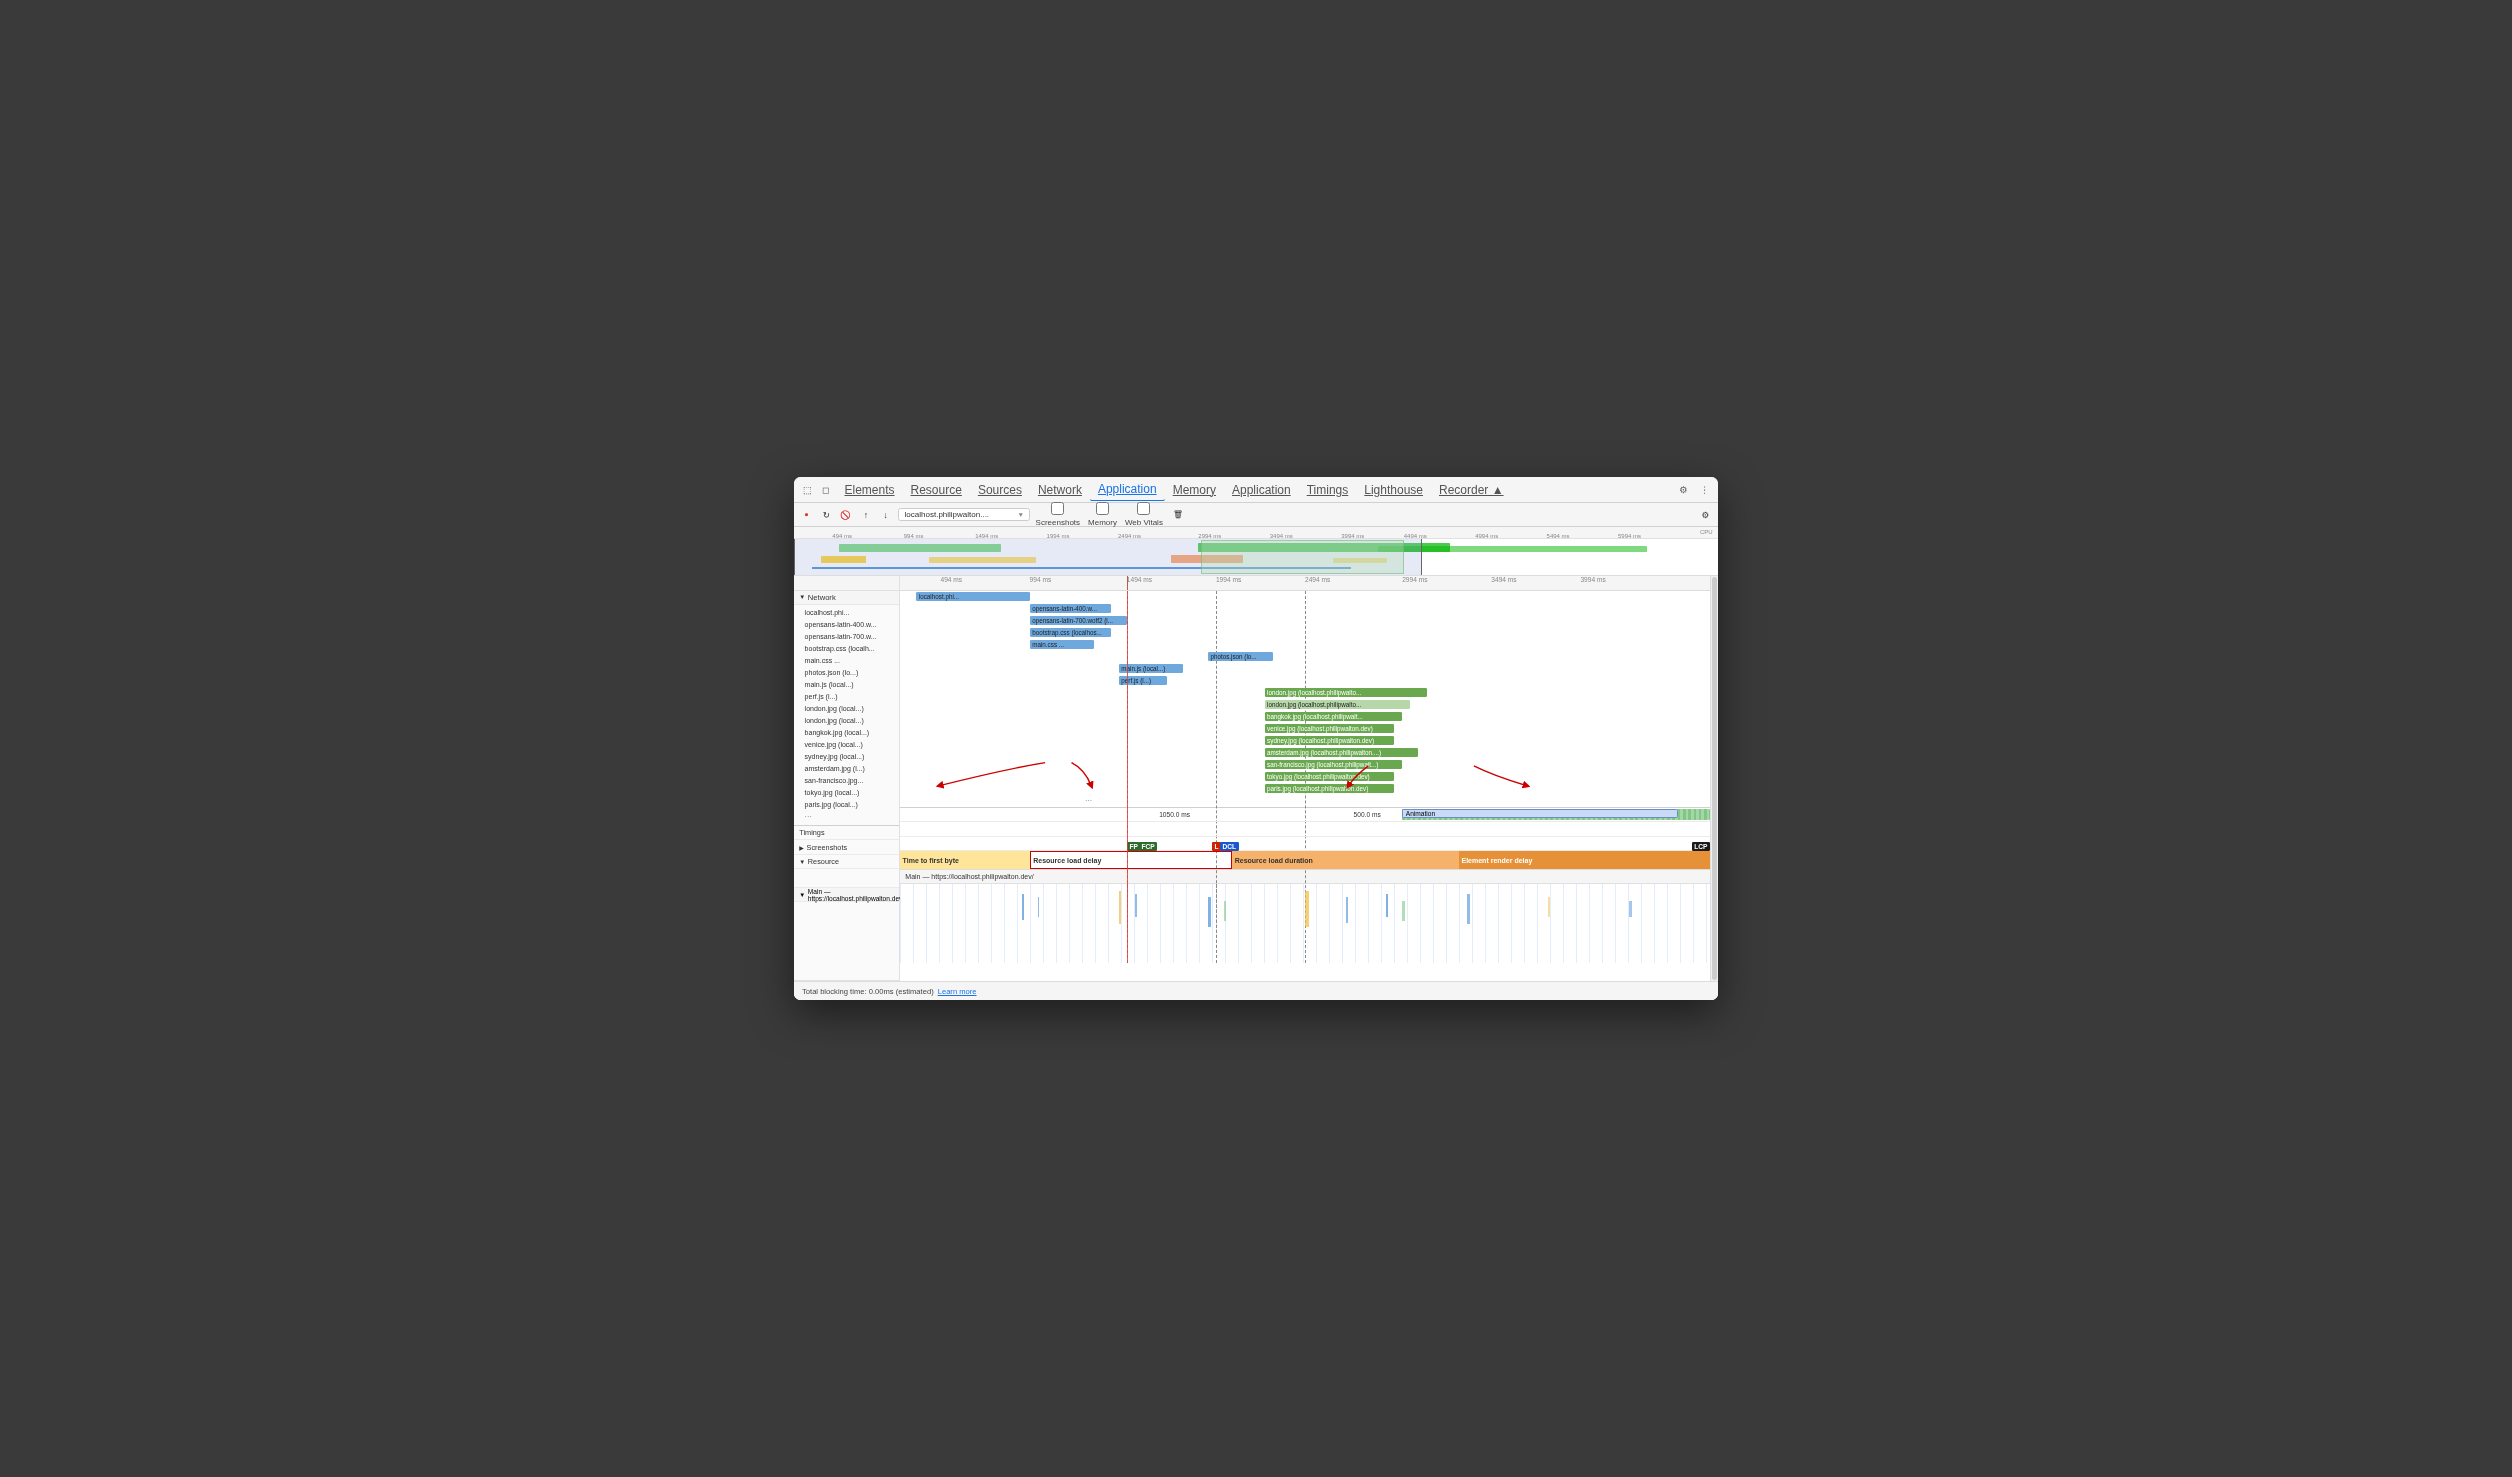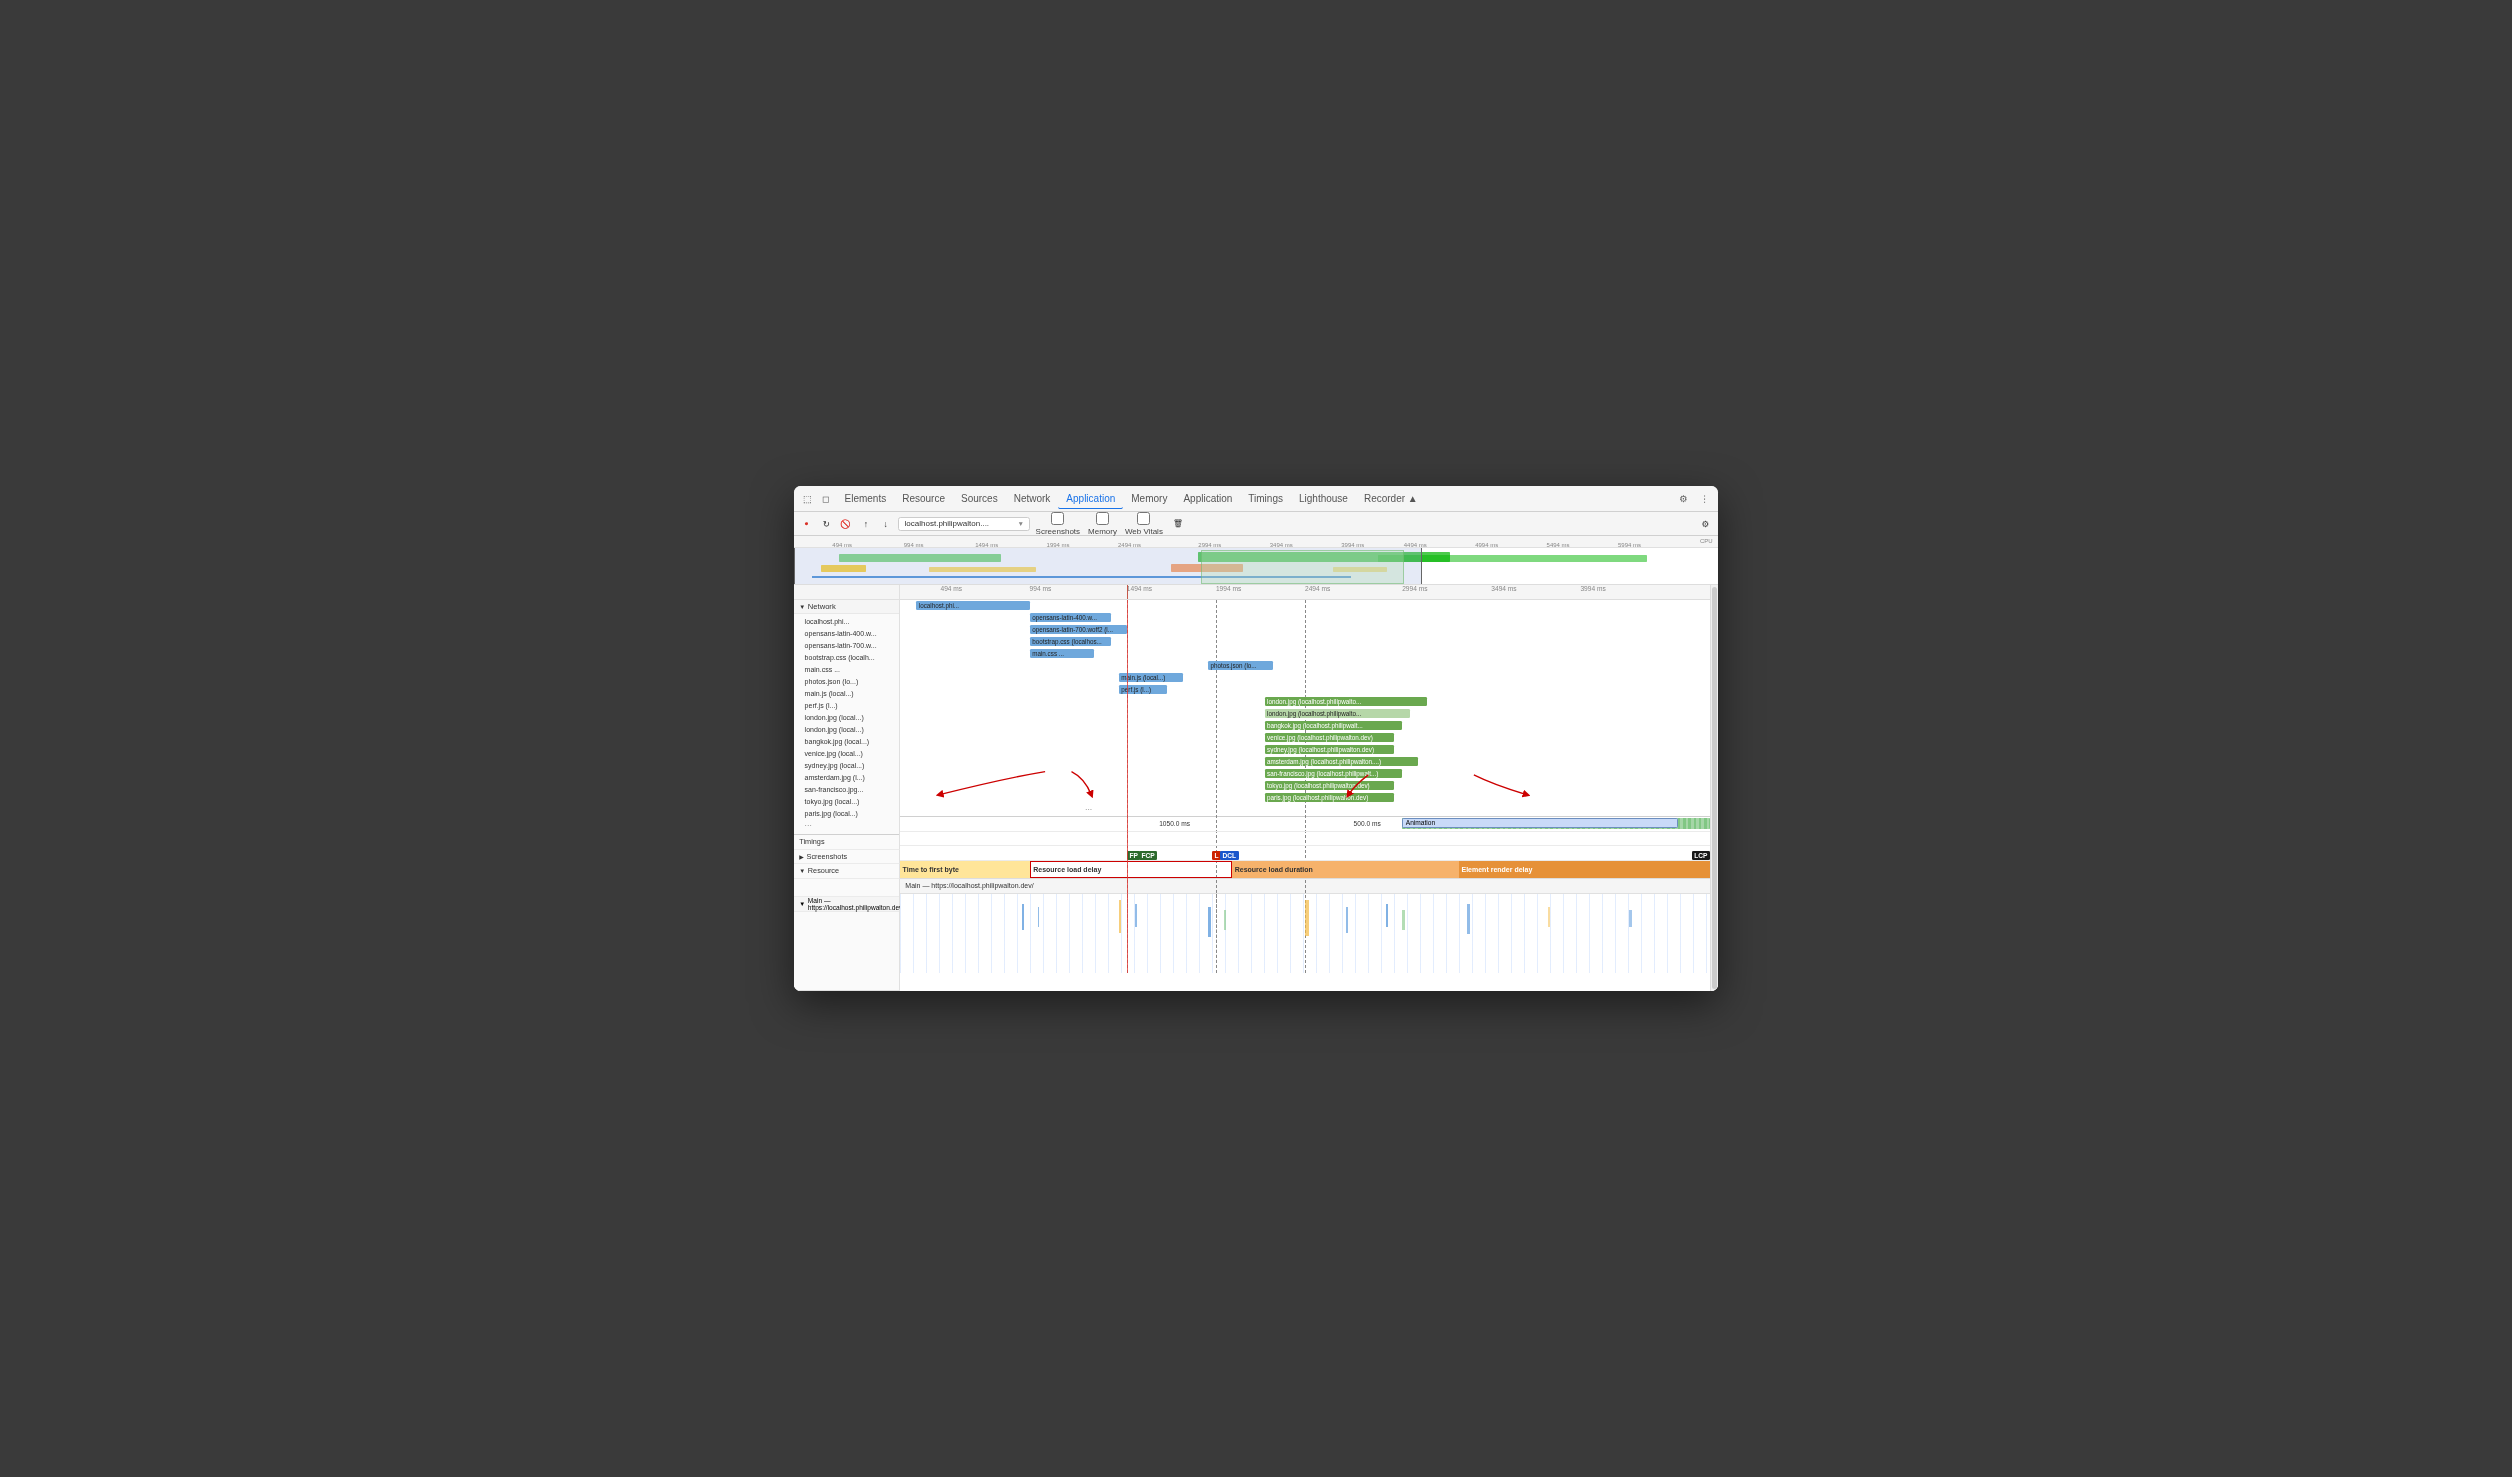--- a/index.html
+++ b/index.html
@@ -59,25 +59,26 @@
       gap: 2.6px;
     }
     .toolbar-tabs {
       display: flex;
       align-items: center;
       gap: 0;
       flex: 1;
     }
     .tab {
       padding: 4px 8px;
-      font-size: 10px;
+      font-size: 12px;
       color: #555;
       cursor: pointer;
       border-radius: 2.6px;
       white-space: nowrap;
+      text-decoration: underline;
     }
     .tab.active {
       color: #1a73e8;
       border-bottom: 1.3px solid #1a73e8;
       font-weight: 500;
     }
     .toolbar-icons {
       display: flex;
       gap: 5.3px;
       align-items: center;
@@ -654,15 +655,19 @@
             <path d="M 870 265 Q 900 280 950 295" stroke="#cc0000" stroke-width="2" fill="none" marker-end="url(#arrowhead)"></path>
           </svg>
         </div>
       </div>
 
       <div style="width:8px; background:#f0f0f0; border-left:0.7px solid #ddd; display:flex; flex-direction:column;">
         <div style="margin:1.3px; flex:1; background:#ccc; border-radius:4px; min-height:20px; cursor:pointer;"></div>
       </div>
     </div>
 
+    <div class="status-bar">
+      <span>Total blocking time: 0.00ms (estimated)</span>
+      <a class="status-link" href="#">Learn more</a>
+    </div>
   </div>
 </div>
 
 
 </body></html>

